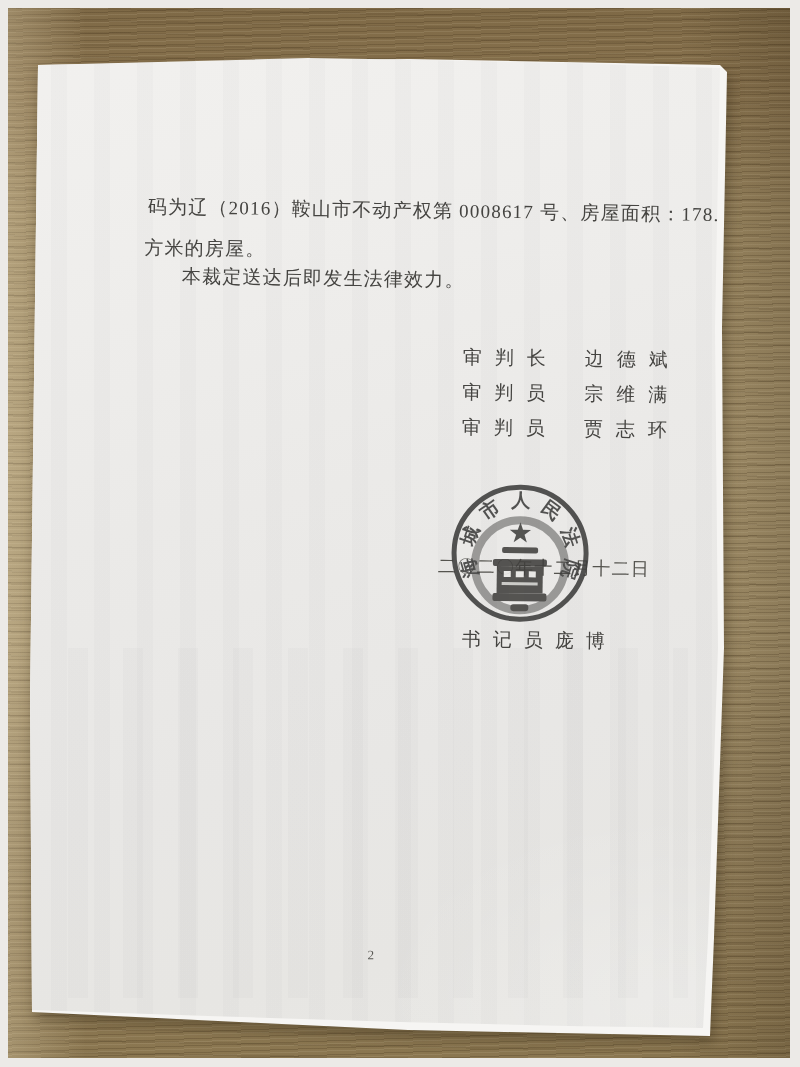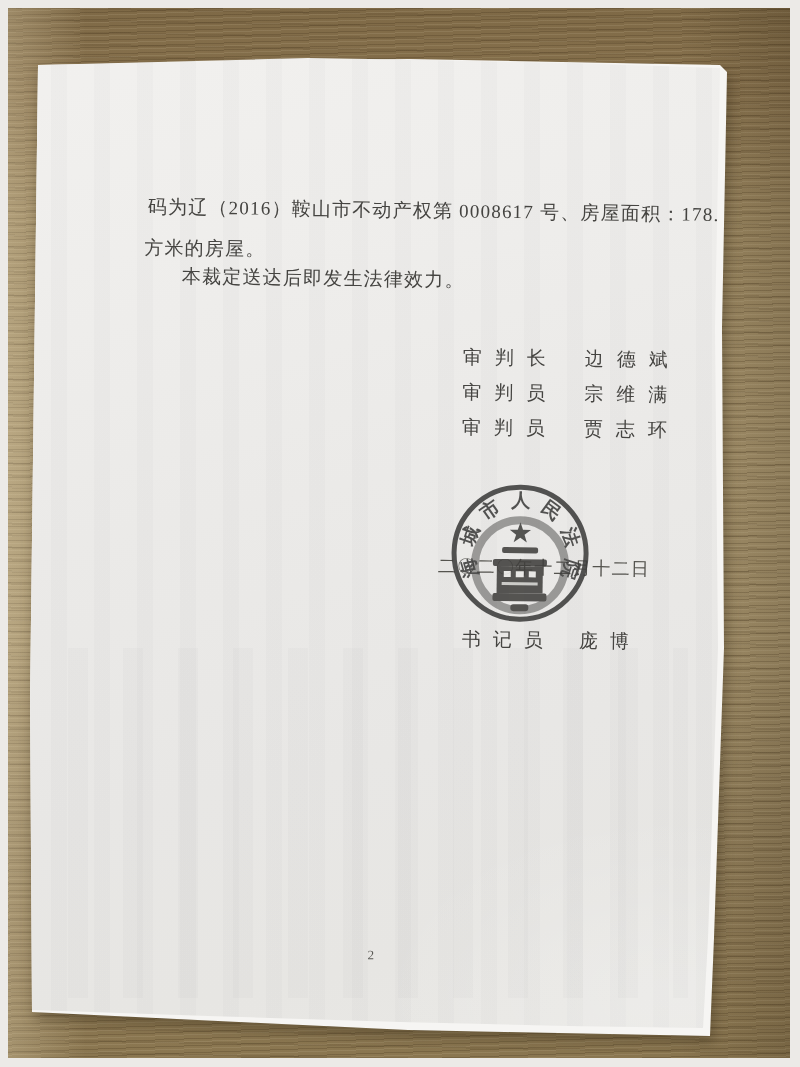--- a/index.html
+++ b/index.html
@@ -46,21 +46,21 @@
   .sig-row{position:absolute;left:457px;font-size:19px;white-space:nowrap;}
   .sig-row .role{letter-spacing:13px;}
   .sig-row .name{letter-spacing:13px;margin-left:26px;}
   .sig1{top:332px;} .sig2{top:367px;} .sig3{top:402px;}
   .date-line{
     position:absolute;left:435px;top:542px;font-size:18px;letter-spacing:1.3px;
     white-space:nowrap;color:#55544f;z-index:1;
   }
   .clerk-row{position:absolute;left:460px;top:614px;font-size:19px;white-space:nowrap;z-index:3;}
   .clerk-row .role{letter-spacing:12px;}
-  .clerk-row .name{letter-spacing:12px;margin-left:24px;}
+  .clerk-row .name{letter-spacing:12px;}
   .page-number{position:absolute;left:370px;top:936px;font-size:13px;color:#5a5955;}
   .stamp{position:absolute;left:417px;top:440px;width:200px;height:200px;z-index:2;}
   .stamp svg{width:100%;height:100%;opacity:0.88;}
   .stamp text{
     font-family:"Liberation Serif","DejaVu Serif",serif;
     font-weight:bold;font-size:19px;fill:#3d3d3c;
   }
   .toner{
     position:absolute;left:60px;top:640px;width:620px;height:350px;
     background:repeating-linear-gradient(90deg, rgba(96,96,104,0.05) 0px, rgba(96,96,104,0.05) 20px, rgba(0,0,0,0) 20px, rgba(0,0,0,0) 55px);

